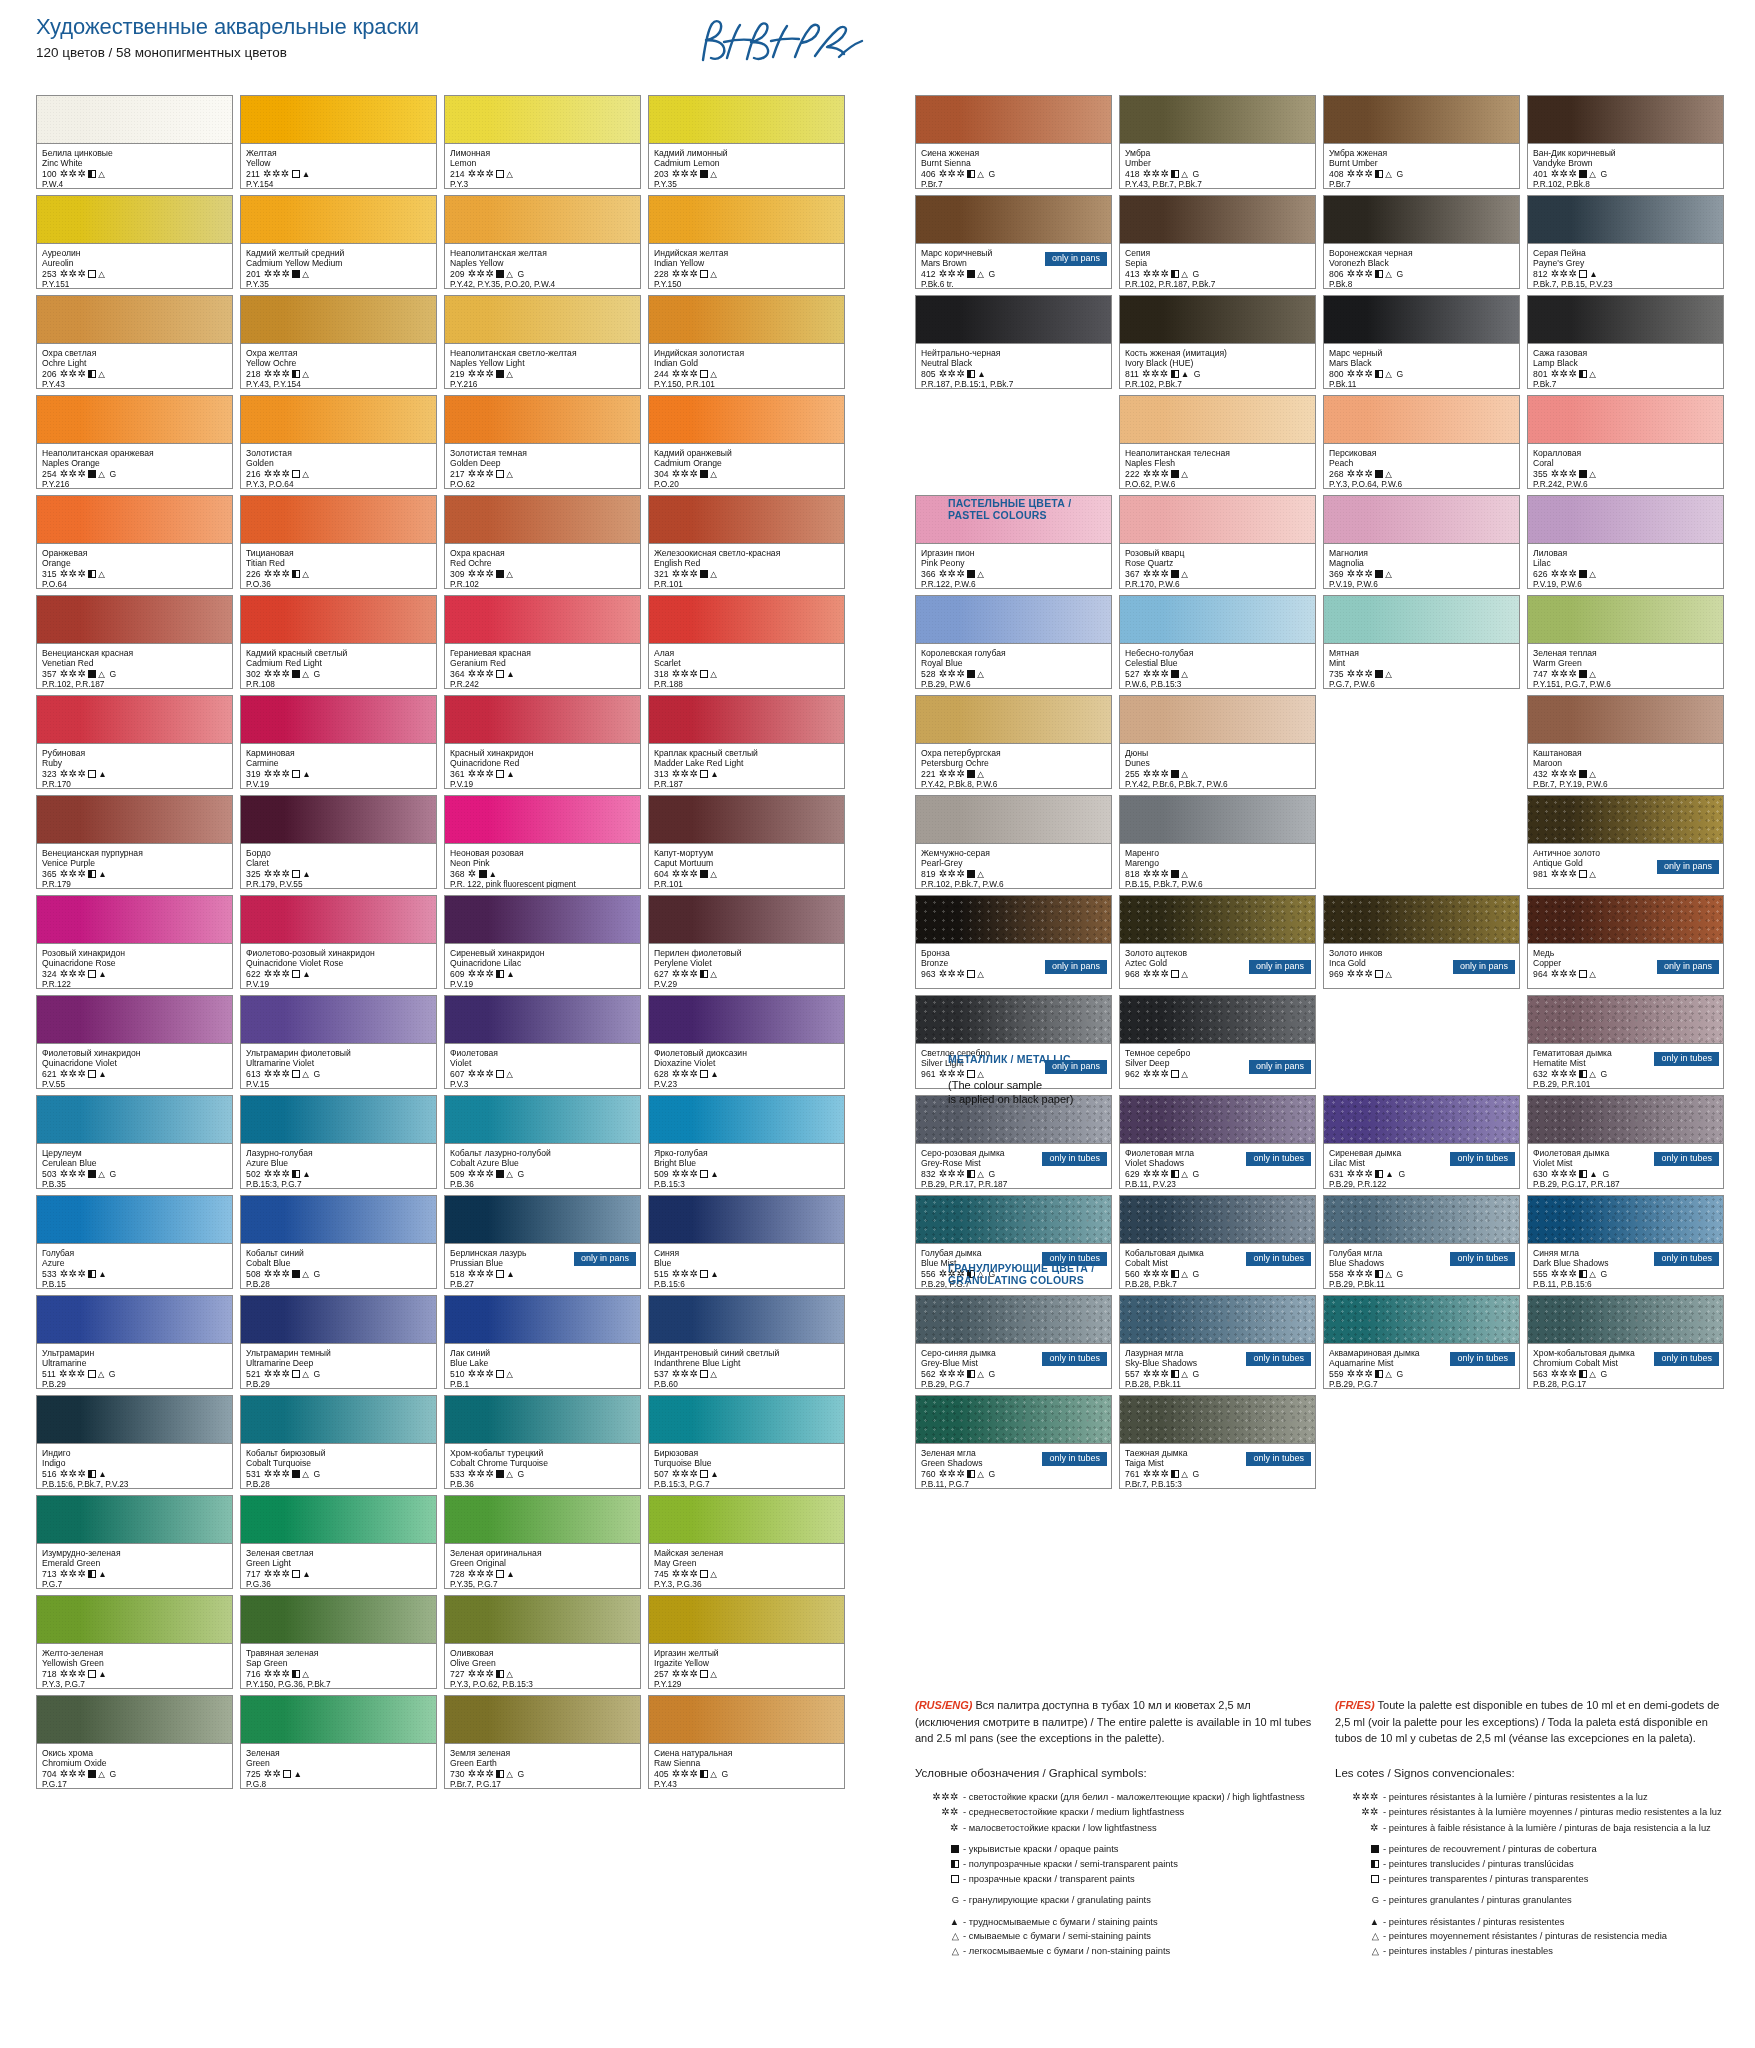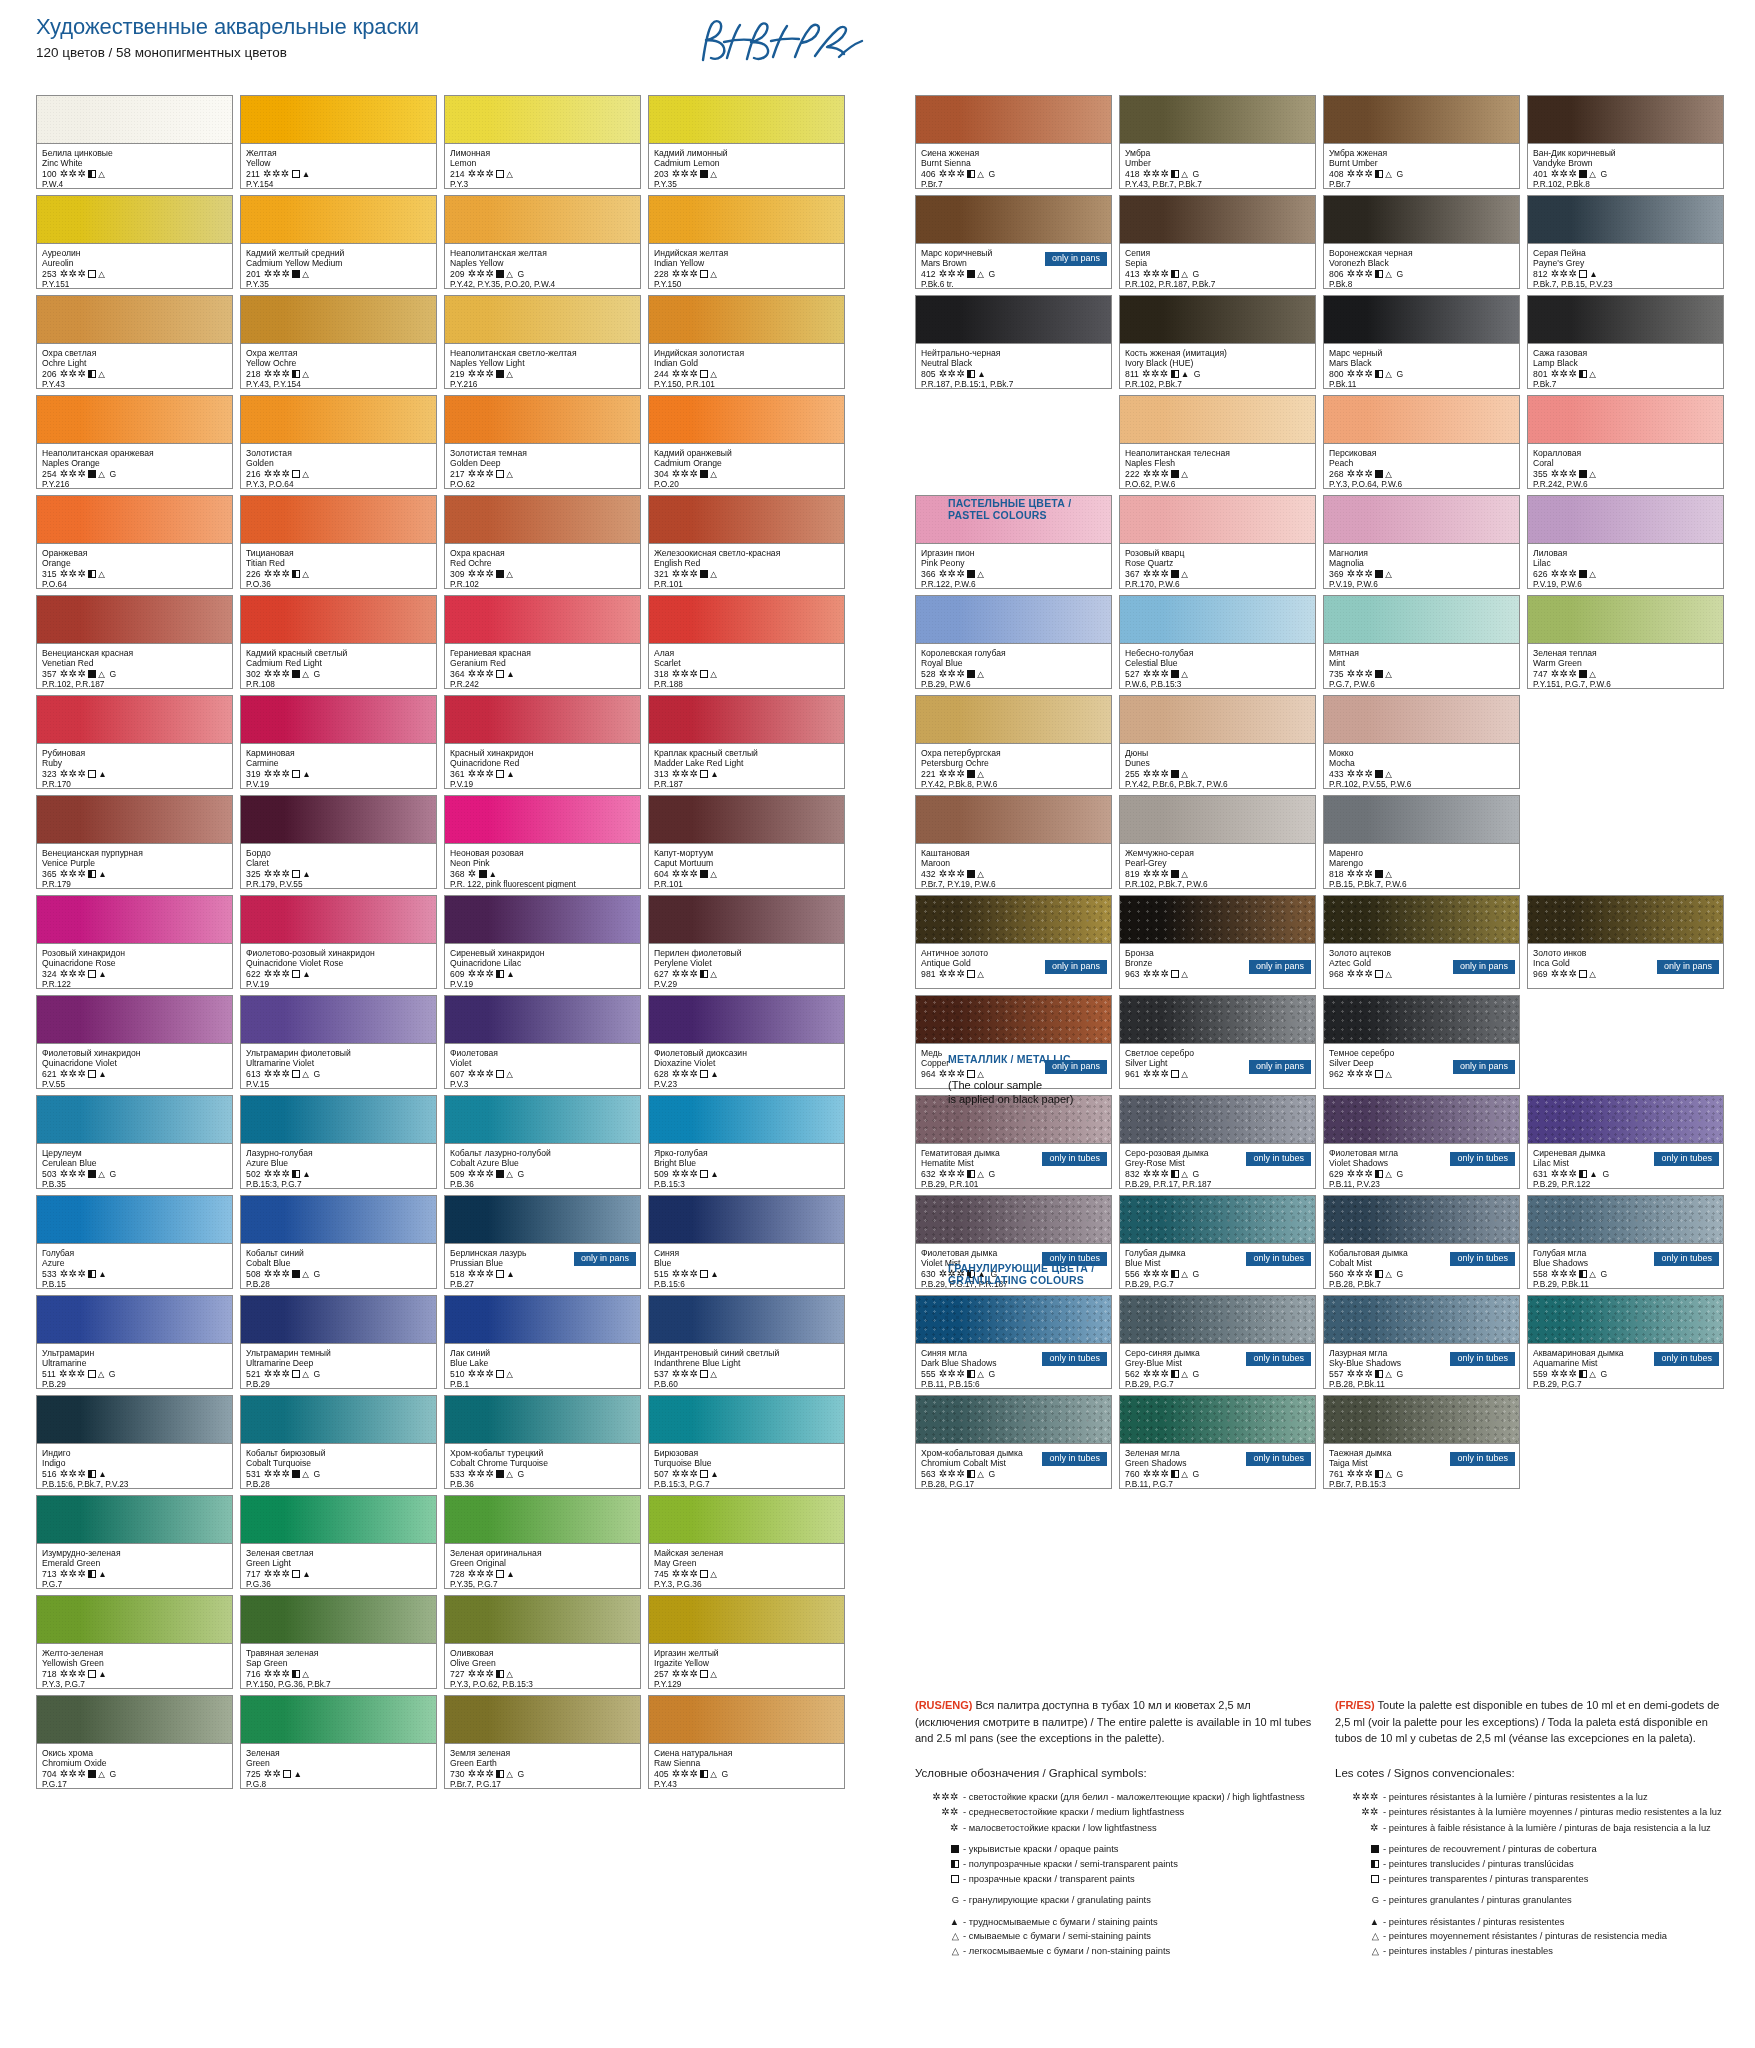--- a/index.html
+++ b/index.html
@@ -59,21 +59,21 @@
   }
   .badge.b2 { bottom:22px; }
   
   .sect { position:absolute; width:210px; }
   .sect .l1, .sect .l2 {
     font-size:10.5px; font-weight:bold; color:#1a5c96; letter-spacing:0.2px;
   }
   .sect .note { font-size:11px; color:#111; font-weight:normal; margin-top:14px; line-height:1.25; }
   
   .foot { position:absolute; font-size:11px; line-height:1.5; }
-  .foot .lead { color:#e03a1e; font-weight:bold; }
+  .foot .lead { color:#e03a1e; font-weight:bold;font-style:italic; }
   .foot .head { font-size:11.5px; margin-top:18px; margin-bottom:6px; }
   .legline { font-size:9.4px; line-height:1.55; white-space:nowrap; }
   .legblock { margin-top:7px; }
   .sq { display:inline-block; width:8px; height:8px; border:1.2px solid #111; vertical-align:-1px; }
   .sq.full { background:#111; }
   .sq.half { background:linear-gradient(90deg,#111 50%, #fff 50%); }
   .sq.none { background:#fff; }
   .ast { font-size:10px; letter-spacing:0.5px; }
   .symcol { display:inline-block; width:44px; text-align:right; margin-right:4px; }
 </style>
@@ -940,29 +940,20 @@
       </div>
       <div class="cell">
         <div class="swatch" style="background:linear-gradient(90deg,#cfa887 0%,#cfa887 22%,#e6cfbb 100%);"></div>
         <div class="info">
           <div class="ru">Дюны</div>
           <div class="en">Dunes</div>
           <div class="code"><span class="num">255</span><span class="sym ast">✲✲✲</span><span class="sym"><span class="sq full"></span></span><span class="sym"><span>△</span></span></div>
           <div class="pig">P.Y.42, P.Br.6, P.Bk.7, P.W.6</div>
         </div>
       </div>
-      <div class="cell">
-        <div class="swatch" style="background:linear-gradient(90deg,#c9a195 0%,#c9a195 22%,#e3cbc3 100%);"></div>
-        <div class="info">
-          <div class="ru">Мокко</div>
-          <div class="en">Mocha</div>
-          <div class="code"><span class="num">433</span><span class="sym ast">✲✲✲</span><span class="sym"><span class="sq full"></span></span><span class="sym"><span>△</span></span></div>
-          <div class="pig">P.R.102, P.V.55, P.W.6</div>
-        </div>
-      </div>
       <div class="cell empty"></div>
       <div class="cell">
         <div class="swatch" style="background:linear-gradient(90deg,#8f5f48 0%,#8f5f48 22%,#c2a08e 100%);"></div>
         <div class="info">
           <div class="ru">Каштановая</div>
           <div class="en">Maroon</div>
           <div class="code"><span class="num">432</span><span class="sym ast">✲✲✲</span><span class="sym"><span class="sq full"></span></span><span class="sym"><span>△</span></span></div>
           <div class="pig">P.Br.7, P.Y.19, P.W.6</div>
         </div>
       </div>

